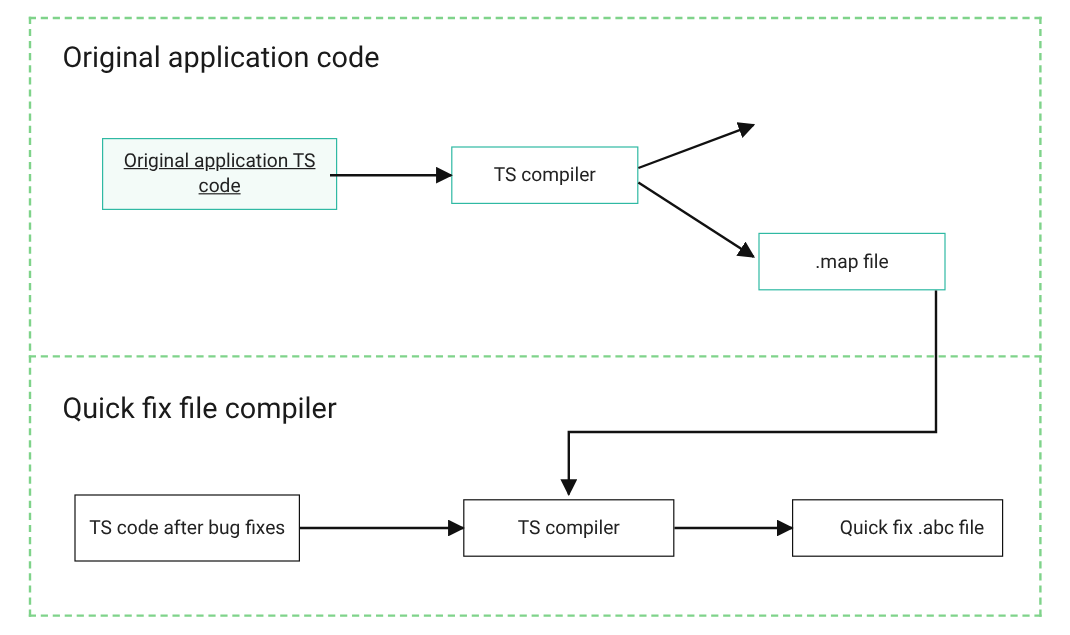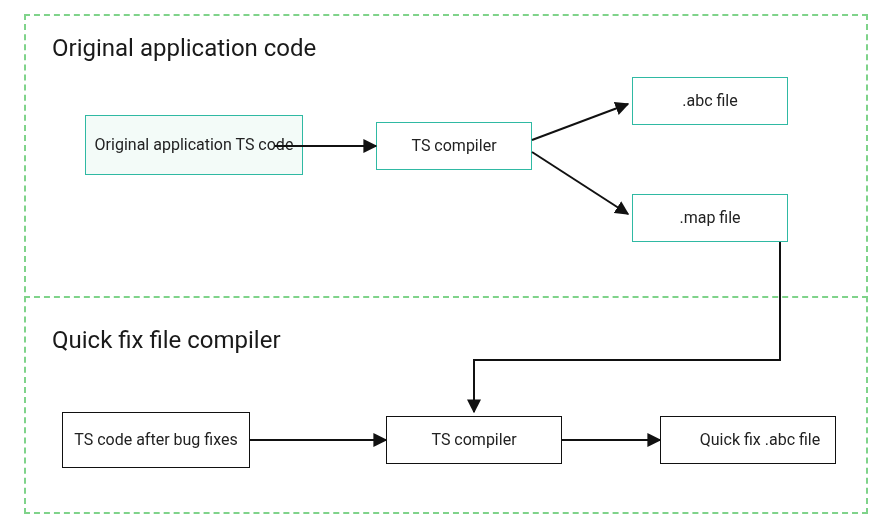--- a/index.html
+++ b/index.html
@@ -61,25 +61,24 @@
 <div class="canvas">
 
   <div class="region" style="left:24px; top:14px; width:844px; height:500px; border-color:#7fd38a;"></div>
 
   <div style="position:absolute; left:24px; top:296px; width:844px; height:0; border-top:2px dashed #7fd38a;"></div>
 
   <div class="region-title" style="left:52px; top:34px;">Original application code</div>
 
   <div class="region-title" style="left:52px; top:326px;">Quick fix file compiler</div>
 
-  <div class="node teal tinted" style="left:85px; top:115px; width:218px; height:60px;">Original application TS code</div>
+  <div class="node teal tinted" style="left:85px; top:115px; width:196px; height:60px;text-decoration:underline;">Original application TS code</div>
 
   <div class="node teal" style="left:376px; top:122px; width:156px; height:48px;">TS compiler</div>
 
-  <div class="node teal" style="left:632px; top:77px; width:156px; height:48px;">.abc file</div>
 
   <div class="node black" style="left:62px; top:412px; width:188px; height:56px;">TS code after bug fixes</div>
 
   <div class="node teal" style="left:632px; top:194px; width:156px; height:48px;">.map file</div>
 
   <div class="node black" style="left:386px; top:416px; width:176px; height:48px;">TS compiler</div>
 
   <div class="node black" style="left:660px; top:416px; width:176px; height:48px;padding-left:32px;">Quick fix .abc file</div>
 
   <svg class="edges">

